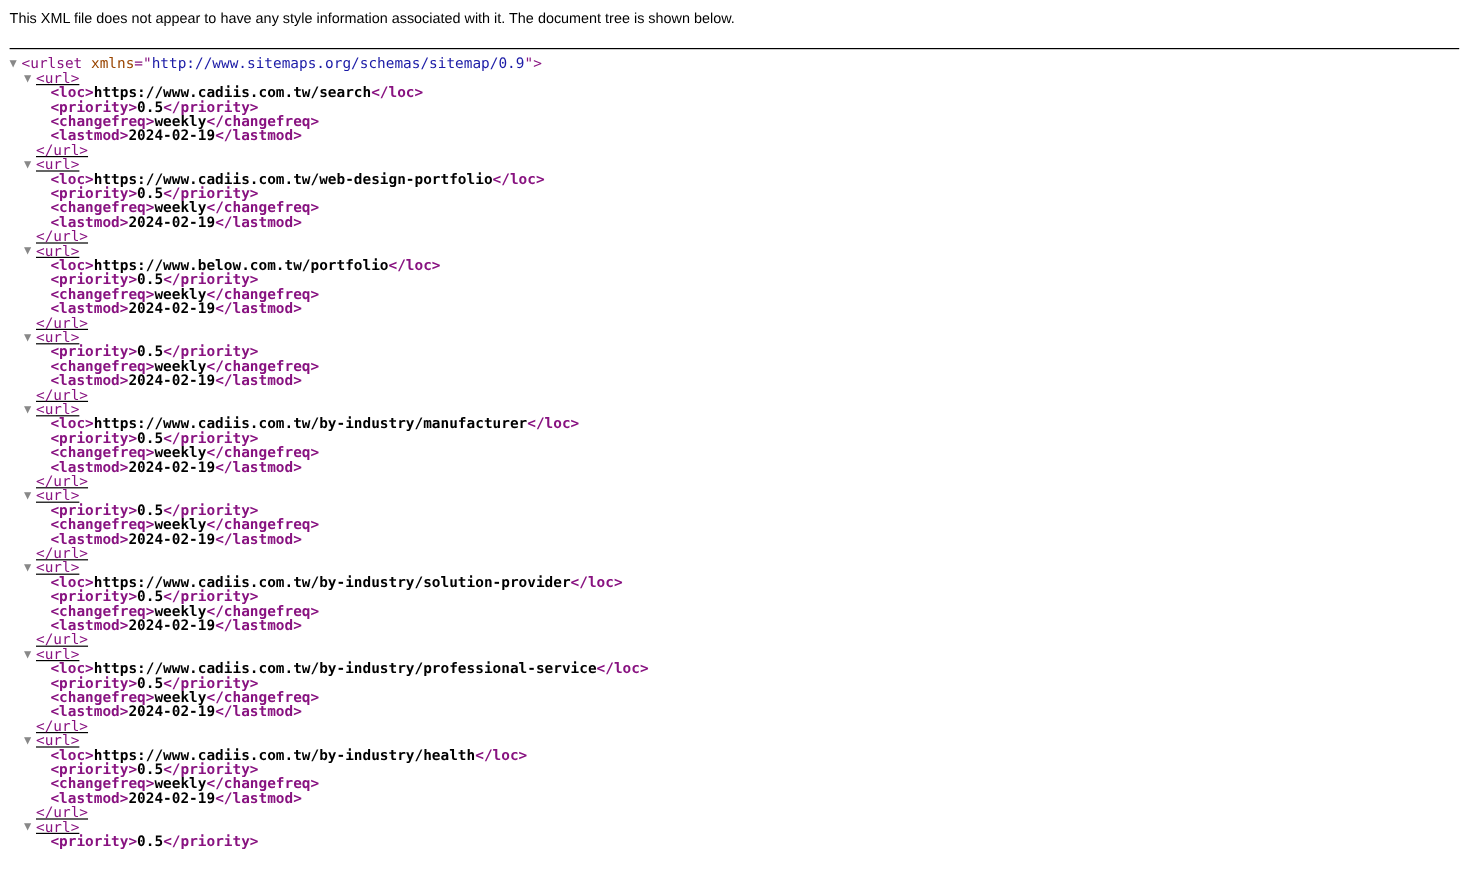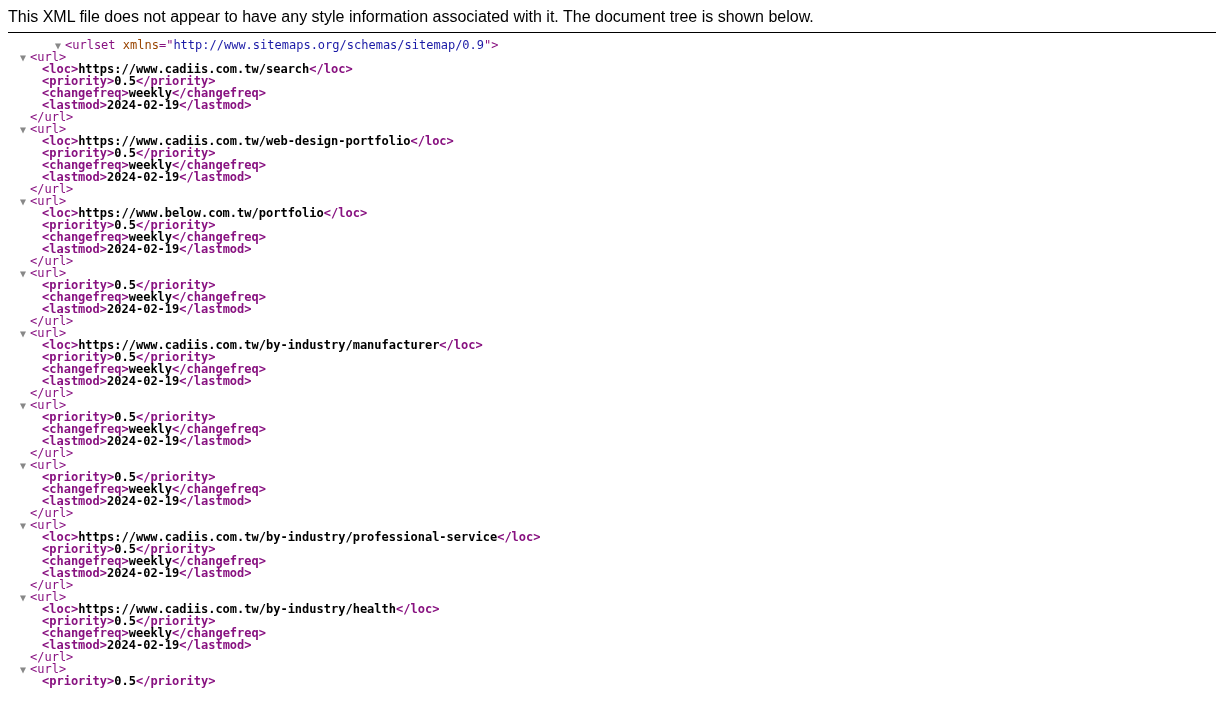--- a/index.html
+++ b/index.html
@@ -4,36 +4,36 @@
 <style>
   body {
     margin: 0;
     padding: 8px;
     font-family: sans-serif;
     font-size: 13px;
     color: #000;
     background: #fff;
   }
   .header-message {
-    font-size: 16px;
-    padding-bottom: 6px;
+    font-size: 12px;
+    padding-bottom: 18px;
     border-bottom: 1px solid #000;
     margin-bottom: 6px;
   }
   .xml-tree {
     font-family: "Menlo", "Consolas", "Monaco", monospace;
     font-size: 12px;
     line-height: 1;
     white-space: nowrap;
   }
   .line {
     padding: 0;
   }
-  .indent-0 { padding-left: 0px; margin-left: 47px; }
-  .indent-1 { padding-left: 12px; }
+  .indent-0 { padding-left: 0px; }
+  .indent-1 { padding-left: 12px; text-decoration: underline; }
   .indent-2 { padding-left: 24px; font-weight: bold; }
   .toggle {
     display: inline-block;
     width: 10px;
     color: #888;
     cursor: pointer;
     font-size: 10px;
     vertical-align: middle;
   }
   .no-toggle {
@@ -80,20 +80,21 @@
     <div class="line indent-2"><span class="no-toggle"></span><span class="tag">&lt;priority&gt;</span><span class="text-content">0.5</span><span class="tag">&lt;/priority&gt;</span></div>
     <div class="line indent-2"><span class="no-toggle"></span><span class="tag">&lt;changefreq&gt;</span><span class="text-content">weekly</span><span class="tag">&lt;/changefreq&gt;</span></div>
     <div class="line indent-2"><span class="no-toggle"></span><span class="tag">&lt;lastmod&gt;</span><span class="text-content">2024-02-19</span><span class="tag">&lt;/lastmod&gt;</span></div>
     <div class="line indent-1"><span class="no-toggle"></span><span class="tag">&lt;/url&gt;</span></div>
     <div class="line indent-1"><span class="toggle">▼</span><span class="tag">&lt;url&gt;</span></div>
     <div class="line indent-2"><span class="no-toggle"></span><span class="tag">&lt;priority&gt;</span><span class="text-content">0.5</span><span class="tag">&lt;/priority&gt;</span></div>
     <div class="line indent-2"><span class="no-toggle"></span><span class="tag">&lt;changefreq&gt;</span><span class="text-content">weekly</span><span class="tag">&lt;/changefreq&gt;</span></div>
     <div class="line indent-2"><span class="no-toggle"></span><span class="tag">&lt;lastmod&gt;</span><span class="text-content">2024-02-19</span><span class="tag">&lt;/lastmod&gt;</span></div>
     <div class="line indent-1"><span class="no-toggle"></span><span class="tag">&lt;/url&gt;</span></div>
     <div class="line indent-1"><span class="toggle">▼</span><span class="tag">&lt;url&gt;</span></div>
+    <div class="line indent-2"><span class="no-toggle"></span><span class="tag">&lt;loc&gt;</span><span class="text-content">https://www.cadiis.com.tw/by-industry/solution-provider</span><span class="tag">&lt;/loc&gt;</span></div>
     <div class="line indent-2"><span class="no-toggle"></span><span class="tag">&lt;priority&gt;</span><span class="text-content">0.5</span><span class="tag">&lt;/priority&gt;</span></div>
     <div class="line indent-2"><span class="no-toggle"></span><span class="tag">&lt;changefreq&gt;</span><span class="text-content">weekly</span><span class="tag">&lt;/changefreq&gt;</span></div>
     <div class="line indent-2"><span class="no-toggle"></span><span class="tag">&lt;lastmod&gt;</span><span class="text-content">2024-02-19</span><span class="tag">&lt;/lastmod&gt;</span></div>
     <div class="line indent-1"><span class="no-toggle"></span><span class="tag">&lt;/url&gt;</span></div>
     <div class="line indent-1"><span class="toggle">▼</span><span class="tag">&lt;url&gt;</span></div>
     <div class="line indent-2"><span class="no-toggle"></span><span class="tag">&lt;loc&gt;</span><span class="text-content">https://www.cadiis.com.tw/by-industry/professional-service</span><span class="tag">&lt;/loc&gt;</span></div>
     <div class="line indent-2"><span class="no-toggle"></span><span class="tag">&lt;priority&gt;</span><span class="text-content">0.5</span><span class="tag">&lt;/priority&gt;</span></div>
     <div class="line indent-2"><span class="no-toggle"></span><span class="tag">&lt;changefreq&gt;</span><span class="text-content">weekly</span><span class="tag">&lt;/changefreq&gt;</span></div>
     <div class="line indent-2"><span class="no-toggle"></span><span class="tag">&lt;lastmod&gt;</span><span class="text-content">2024-02-19</span><span class="tag">&lt;/lastmod&gt;</span></div>
     <div class="line indent-1"><span class="no-toggle"></span><span class="tag">&lt;/url&gt;</span></div>

